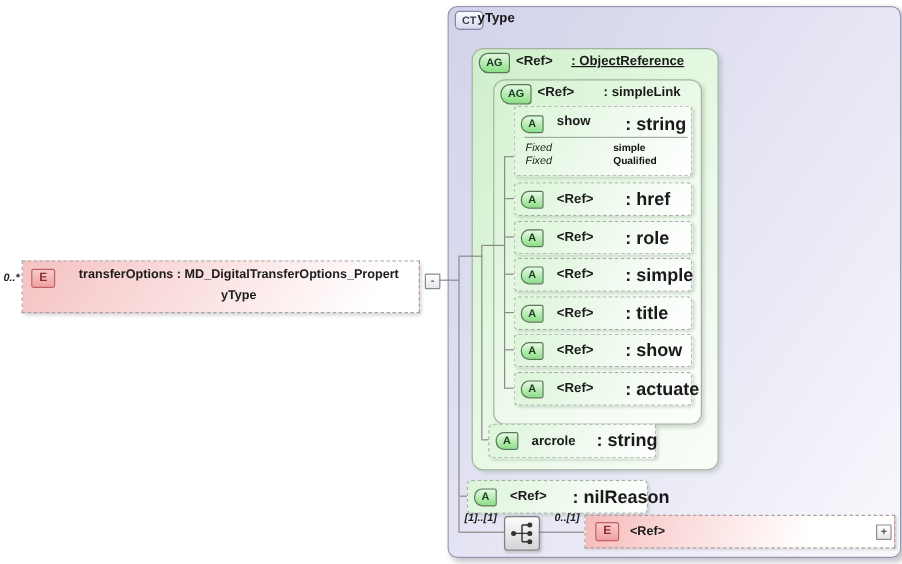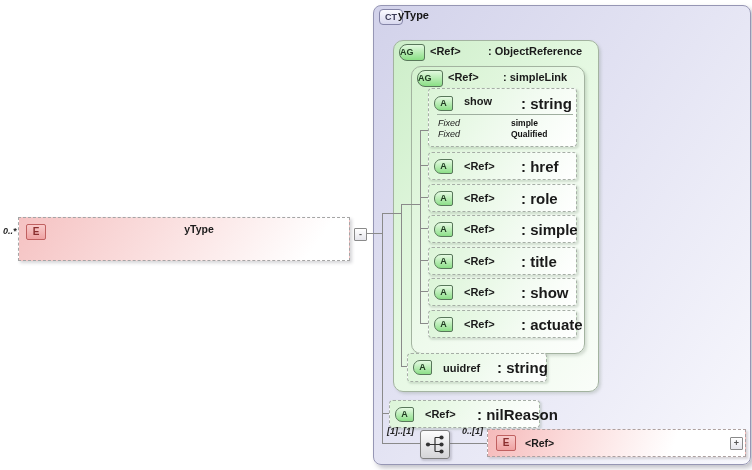--- a/index.html
+++ b/index.html
@@ -43,21 +43,21 @@
   
   .ag-box{
     position:absolute;border:1px solid #a3b3a0;border-radius:10px;
     box-shadow:2px 2px 3px rgba(110,130,110,.25);
   }
   .ag-or{background:linear-gradient(125deg,#cdeec9 0%,#e4f8e1 45%,#fafdf9 100%);}
   .ag-sl{background:linear-gradient(125deg,#d4f2cf 0%,#eefaec 55%,#fcfefc 100%);}
   .ag-badge{
     position:absolute;width:24px;height:15px;border:1px solid #58775a;border-radius:8px 3px 3px 8px;
     background:linear-gradient(#e2f9df,#8adf85);color:#203a22;
-    font:bold 9px "Liberation Sans",sans-serif;text-align:left;line-height:15px;
+    font:bold 9px "Liberation Sans",sans-serif;text-align:center;line-height:15px;
   }
   .row-name{position:absolute;font-weight:bold;font-size:11px;white-space:nowrap;}
   
   .attr{
     position:absolute;border:1px dashed #a3ab a3;border:1px dashed #a6aea6;border-radius:4px;
     background:linear-gradient(125deg,#dcf5d8 0%,#f2fbf1 60%,#ffffff 100%);
     box-shadow:1.5px 1.5px 2px rgba(110,130,110,.22);
     display:flex;align-items:center;
   }
   .a-badge{
@@ -97,21 +97,21 @@
 
   <div class="ct-box" style="left:373px;top:5px;width:376px;height:458px;"></div>
   <div class="ct-badge" style="left:379px;top:9px;">CT</div>
   <div class="ct-title" style="left:398px;top:9px;">
     <div>yType</div>
   </div>
 
   <div class="ag-box ag-or" style="left:393px;top:40px;width:204px;height:350px;"></div>
   <div class="ag-badge" style="left:399px;top:44px;">AG</div>
   <div class="row-name" style="left:430px;top:45px;">&lt;Ref&gt;</div>
-  <div class="row-name" style="left:488px;top:45px;">: ObjectReference</div>
+  <div class="row-name" style="left:476px;top:45px;text-decoration:underline;">: ObjectReference</div>
 
   <div class="ag-box ag-sl" style="left:411px;top:66px;width:172px;height:286px;"></div>
   <div class="ag-badge" style="left:417px;top:70px;">AG</div>
   <div class="row-name" style="left:448px;top:71px;">&lt;Ref&gt;</div>
   <div class="row-name" style="left:503px;top:71px;">: simpleLink</div>
 
   <div class="line" style="left:365px;top:233px;width:17px;height:1px;"></div>
   <div class="line" style="left:382px;top:213px;width:1px;height:231px;"></div>
   <div class="line" style="left:383px;top:213px;width:19px;height:1px;"></div>
   <div class="line" style="left:401px;top:204px;width:1px;height:163px;"></div>
@@ -126,20 +126,21 @@
   <div class="line" style="left:421px;top:323px;width:9px;height:1px;"></div>
   <div class="line" style="left:402px;top:366px;width:6px;height:1px;"></div>
   <div class="line" style="left:383px;top:413px;width:7px;height:1px;"></div>
   <div class="line" style="left:383px;top:443px;width:37px;height:1px;"></div>
   <div class="line" style="left:448px;top:443px;width:39px;height:1px;"></div>
 
   <div class="card" style="left:3px;top:226px;">0..*</div>
   <div class="elem-box" style="left:18px;top:217px;width:330px;height:42px;">
     <div class="e-badge" style="left:7px;top:6px;">E</div>
     <div class="elem-label" style="left:34px;right:4px;top:3px;">
+      <div>transferOptions : MD_DigitalTransferOptions_Propert</div>
       <div>yType</div>
     </div>
   </div>
   <div class="toggle" style="left:354px;top:228px;">-</div>
 
   <div class="attr attr-tall" style="left:428px;top:88px;width:147px;height:57px;">
     <div class="a-badge">A</div>
     <div class="a-name">show</div>
     <div class="a-type">: string</div>
     <div class="facet-sep"></div>
@@ -179,21 +180,21 @@
     <div class="a-type">: show</div>
   </div>
   <div class="attr" style="left:428px;top:310px;width:147px;height:26px;">
     <div class="a-badge">A</div>
     <div class="a-name">&lt;Ref&gt;</div>
     <div class="a-type">: actuate</div>
   </div>
 
   <div class="attr" style="left:407px;top:353px;width:138px;height:27px;">
     <div class="a-badge">A</div>
-    <div class="a-name" style="width:54px;">uuidref</div>
+    <div class="a-name" style="width:54px;">arcrole</div>
     <div class="a-type">: string</div>
   </div>
 
   <div class="attr" style="left:389px;top:400px;width:149px;height:26px;">
     <div class="a-badge">A</div>
     <div class="a-name" style="width:52px;">&lt;Ref&gt;</div>
     <div class="a-type">: nilReason</div>
   </div>
 
   <div class="card" style="left:387px;top:426px;">[1]..[1]</div>

